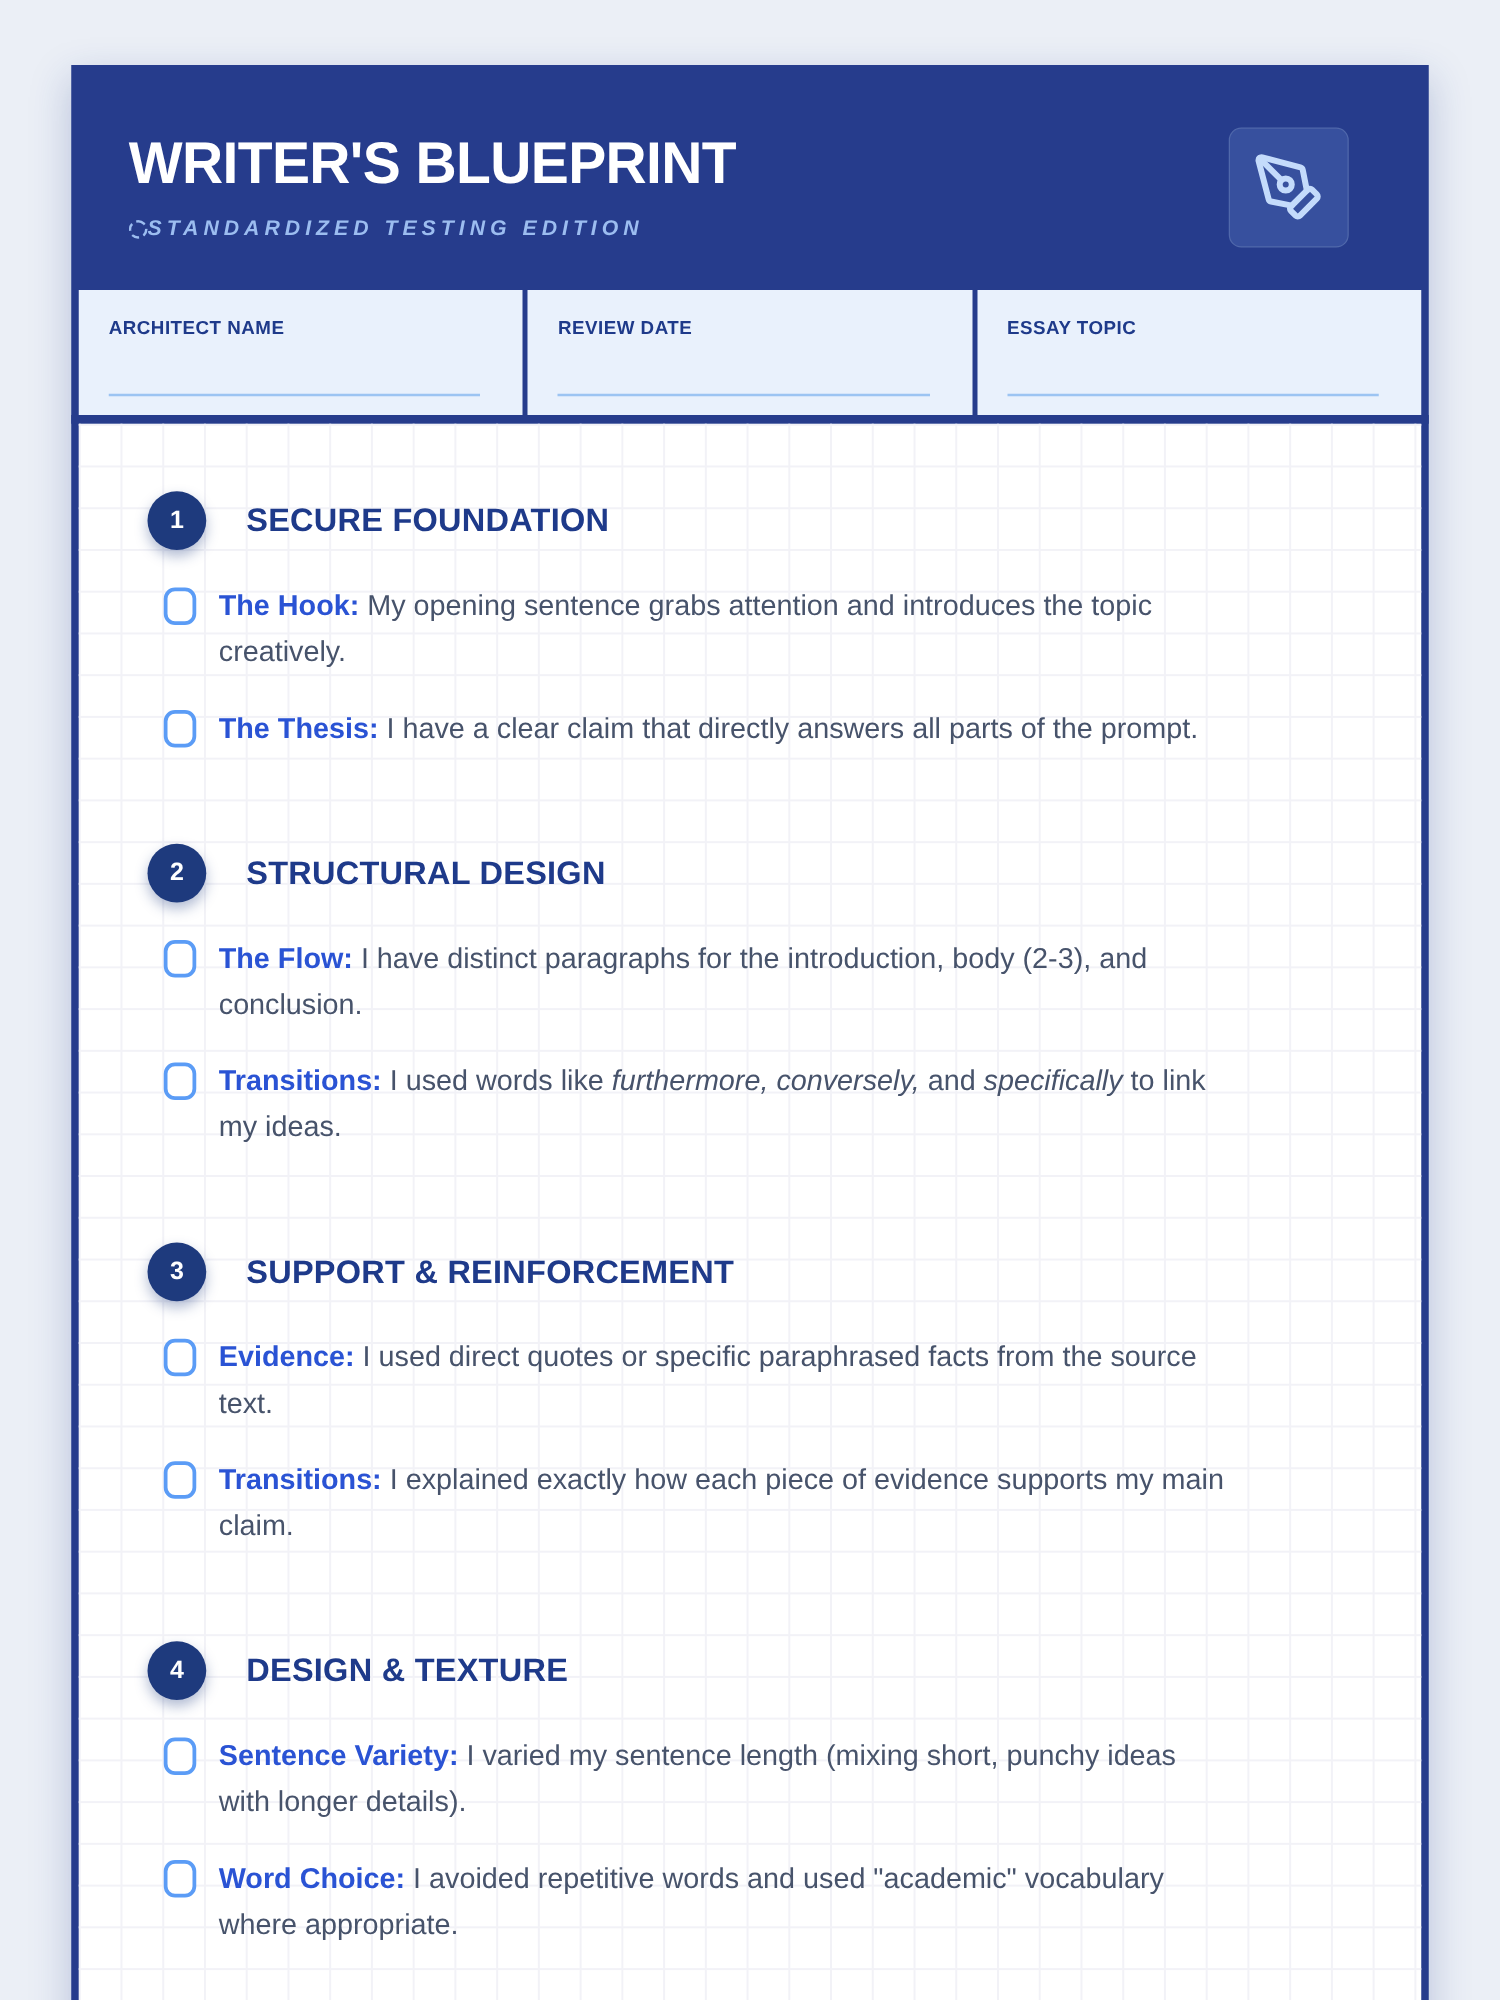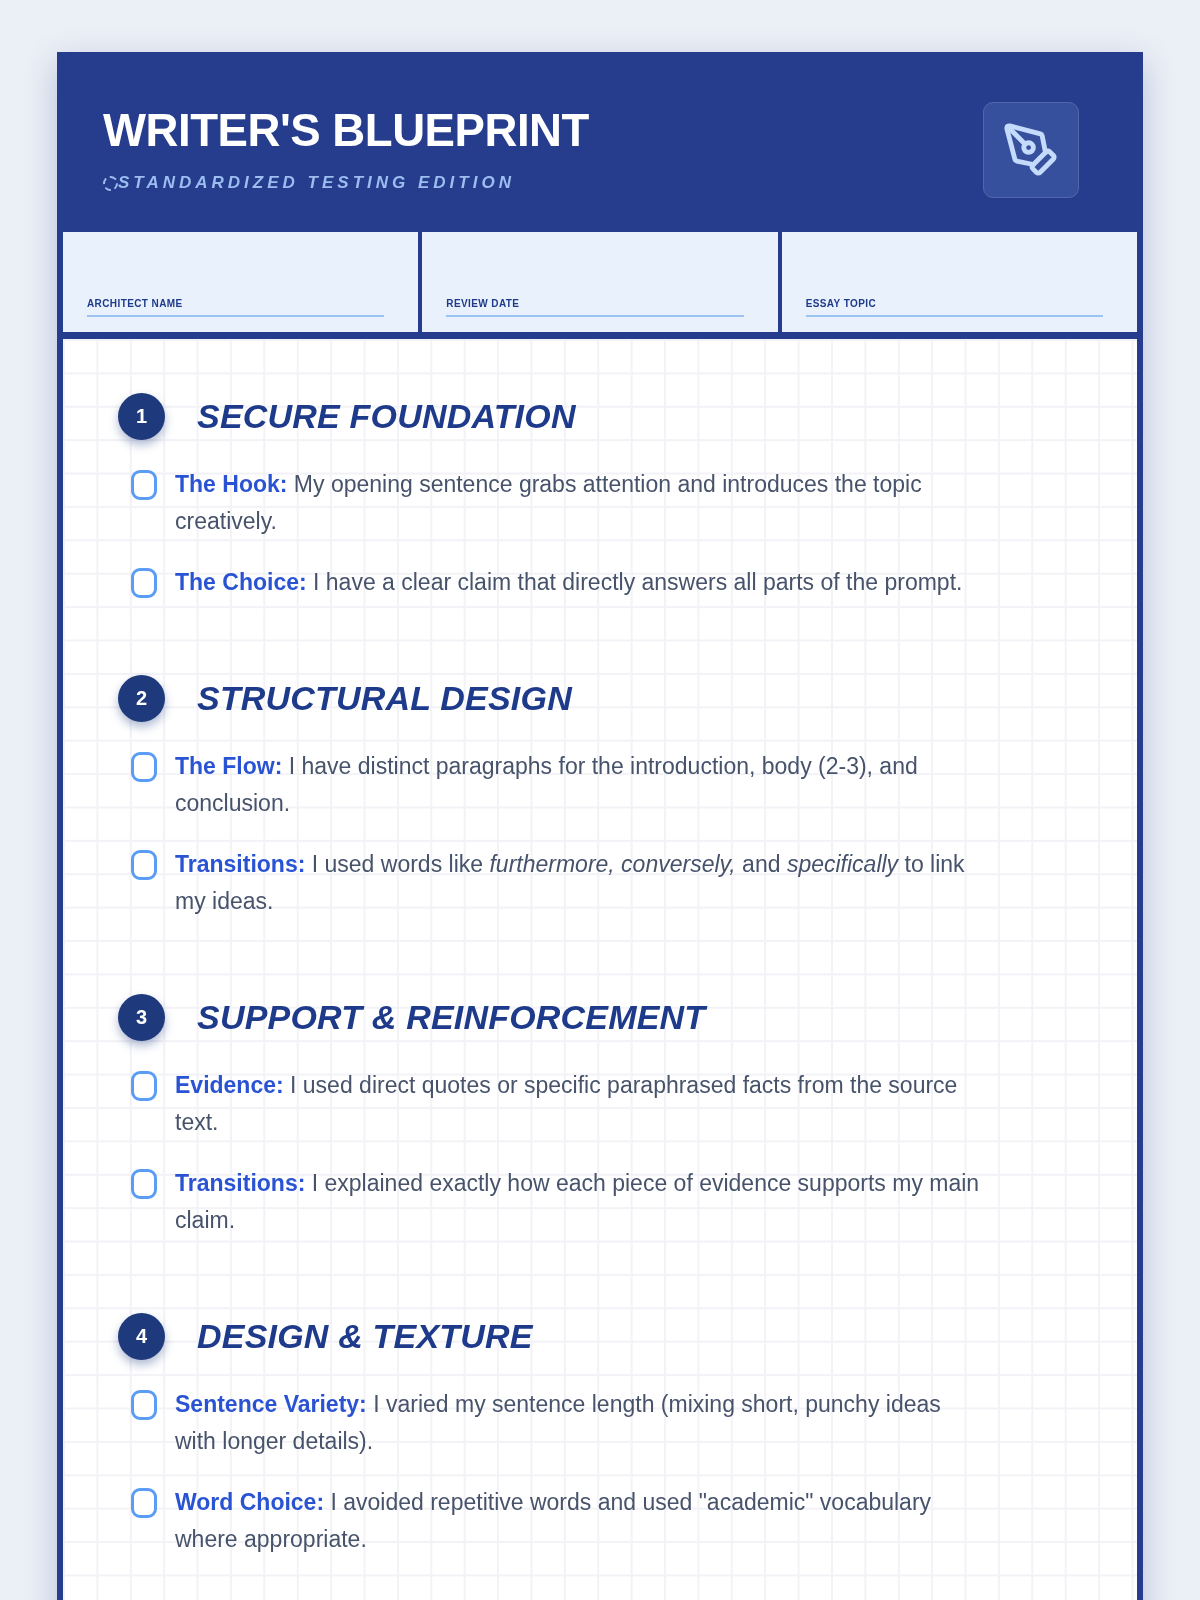--- a/index.html
+++ b/index.html
@@ -82,24 +82,23 @@
   }
   .field{
     flex:1;
     background:var(--field-bg);
     height:100px;
     position:relative;
     padding:22px 22px 0 24px;
   }
   .field-label{
     color:var(--navy);
-    font-size:10px;
+    font-size:15px;
     font-weight:700;
     letter-spacing:.4px;
-    margin-top:44px;
   }
   .field-line{
     position:absolute;
     left:24px; right:34px; bottom:15px;
     height:2px;
     background:var(--underline);
     cursor:text;
   }
   
   .content{
@@ -127,25 +126,24 @@
     background:var(--badge);
     color:#fff;
     font-size:20px;
     font-weight:700;
     display:flex;align-items:center;justify-content:center;
     box-shadow:0 5px 10px rgba(30,58,125,.35);
     flex-shrink:0;
   }
   .section-title{
     color:var(--navy);
-    font-size:34px;
+    font-size:26px;
     font-weight:800;
     letter-spacing:.2px;
     white-space:nowrap;
-    font-style:italic;
   }
   .items{padding-left:68px;}
   .item{
     display:flex;
     align-items:flex-start;
     gap:18px;
     margin-bottom:24px;
   }
   .checkbox{
     width:26px;height:30px;
@@ -211,21 +209,21 @@
       <h2 class="section-title">SECURE FOUNDATION</h2>
     </div>
     <div class="items">
   <div class="item">
     <span class="checkbox"></span>
     <p class="item-text"><b class="item-label">The Hook:</b><span class="item-body"> My opening sentence grabs attention and introduces the topic creatively.</span></p>
   </div>
 
   <div class="item">
     <span class="checkbox"></span>
-    <p class="item-text"><b class="item-label">The Choice:</b><span class="item-body"> I have a clear claim that directly answers all parts of the prompt.</span></p>
+    <p class="item-text"><b class="item-label">The Thesis:</b><span class="item-body"> I have a clear claim that directly answers all parts of the prompt.</span></p>
   </div>
 </div>
   </section>
 
   <section class="section">
     <div class="section-header">
       <div class="badge">2</div>
       <h2 class="section-title">STRUCTURAL DESIGN</h2>
     </div>
     <div class="items">

